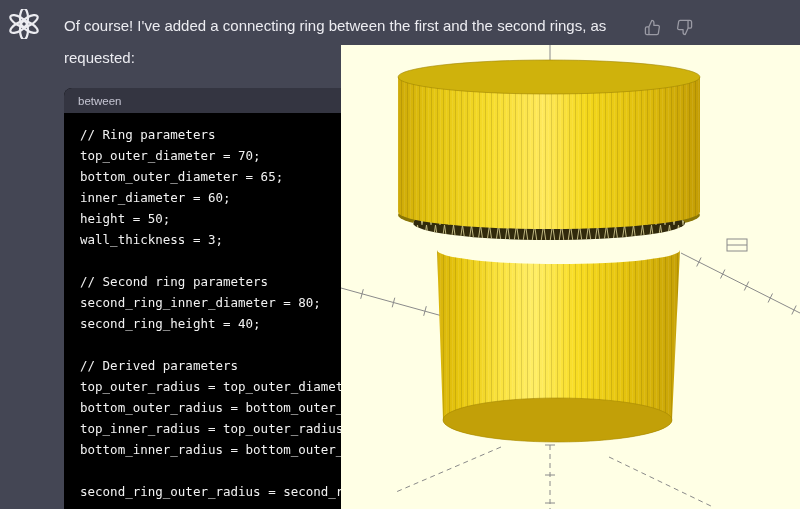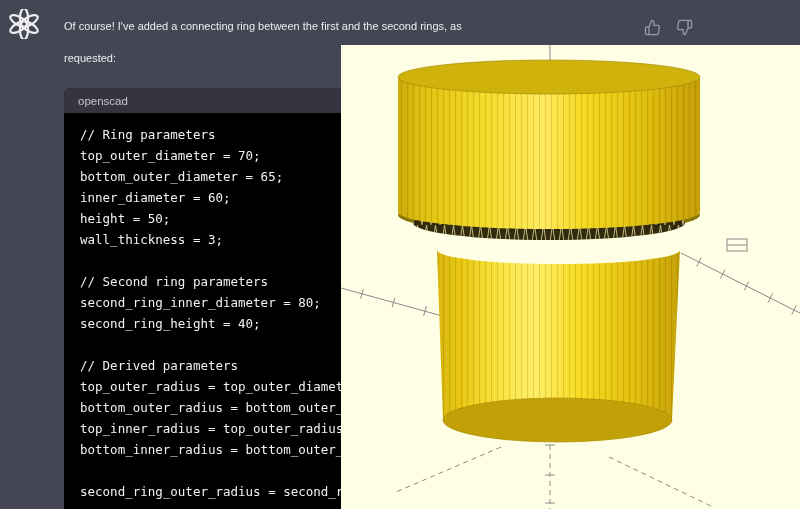--- a/index.html
+++ b/index.html
@@ -3,21 +3,21 @@
 <meta charset="utf-8">
 <style>
   html,body{margin:0;padding:0;}
   body{width:800px;height:509px;overflow:hidden;background:#444654;font-family:"Liberation Sans",sans-serif;}
   #app{position:relative;width:800px;height:509px;background:#444654;overflow:hidden;}
 
   
   .avatar{position:absolute;left:8px;top:8px;width:32px;height:32px;display:flex;align-items:center;justify-content:center;}
 
   
-  .msg{position:absolute;left:64px;top:10px;width:575px;color:#ECECF1;font-size:11px;line-height:32px;}
+  .msg{position:absolute;left:64px;top:10px;width:575px;color:#ECECF1;font-size:15px;line-height:32px;}
   .msg div{white-space:nowrap;}
 
   
   .feedback{position:absolute;left:644px;top:18px;display:flex;gap:14px;color:#9B9BA5;}
   .feedback .fbtn{width:18px;height:18px;cursor:pointer;background:none;border:none;padding:0;color:#9B9BA5;}
   .feedback svg{width:17px;height:17px;display:block;}
 
   
   .codeblock{position:absolute;left:64px;top:88px;width:560px;height:421px;border-radius:8px 8px 0 0;overflow:hidden;background:#000000;}
   .codeheader{height:25px;background:#343541;display:flex;align-items:center;padding:0 14px;color:#C5C5D2;font-size:11.5px;}
@@ -59,21 +59,21 @@
     </button>
     <button class="fbtn" title="">
       <svg viewBox="0 0 24 24" fill="none" stroke="currentColor" stroke-width="1.8" stroke-linecap="round" stroke-linejoin="round">
         <path d="M10 15v4a3 3 0 0 0 3 3l4-9V2H5.72a2 2 0 0 0-2 1.7l-1.38 9a2 2 0 0 0 2 2.3zm7-13h2.67A2.31 2.31 0 0 1 22 4v7a2.31 2.31 0 0 1-2.33 2H17"></path>
       </svg>
     </button>
   </div>
 
   <div class="codeblock">
     <div class="codeheader">
-      <span>openscad</span>
+      <span>between</span>
     </div>
     <div class="codebody">
         <div class="code-line">// Ring parameters</div>
         <div class="code-line">top_outer_diameter = 70;</div>
         <div class="code-line">bottom_outer_diameter = 65;</div>
         <div class="code-line">inner_diameter = 60;</div>
         <div class="code-line">height = 50;</div>
         <div class="code-line">wall_thickness = 3;</div>
         <div class="code-line">&nbsp;</div>
         <div class="code-line">// Second ring parameters</div>

